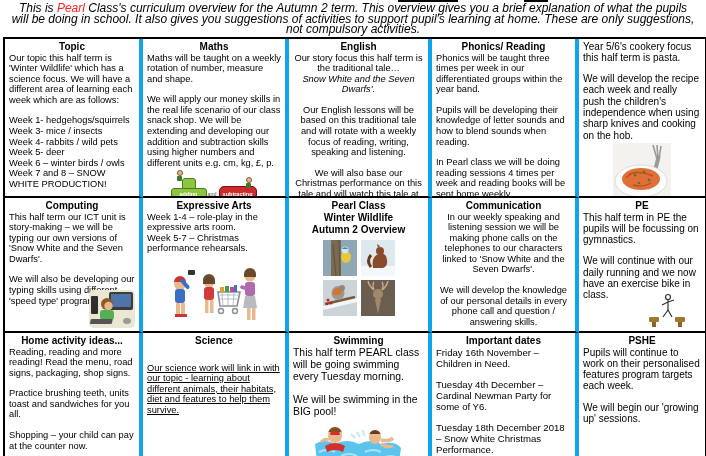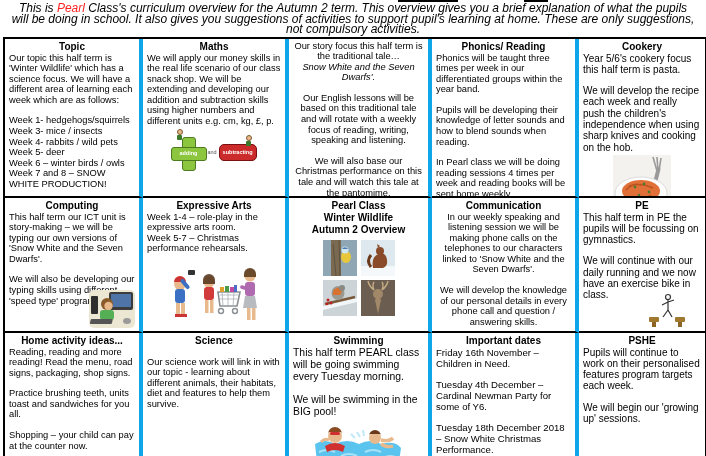--- a/index.html
+++ b/index.html
@@ -11,21 +11,21 @@
   .cell{box-sizing:border-box;border-right:4px solid #0ea5e9;border-bottom:2px solid #000;padding:2px 4px 1px;font-size:9.3px;line-height:10.6px;overflow:hidden;position:relative;}
   .cell.lastcol{border-right:none;}
   .cell.lastrow{border-bottom:none;}
   .ttl{text-align:center;font-weight:bold;font-size:10px;line-height:12px;}
   .p{margin:0 0 10px;}
   .p:last-child{margin-bottom:0;}
   .line{margin:0;}
   .ctr{text-align:center;}
   .big{font-size:10px;line-height:11.3px;}
   .bigger{font-size:10.4px;line-height:12px;}
-  .gap-top{margin-top:10px;}
+  .gap-top{margin-top:16px;text-decoration:underline;}
   .imgwrap{display:flex;justify-content:center;margin-top:2px;}
   
   .maths-icon{display:flex;align-items:center;justify-content:center;gap:2px;margin-top:1px;}
   .cross{position:relative;width:34px;height:32px;}
   .cross-v{position:absolute;left:11px;top:0;width:12px;height:32px;background:#8cc63f;border:1px solid #4e7a1f;border-radius:3px;}
   .cross-h{position:absolute;left:0;top:10px;width:34px;height:12px;background:#8cc63f;border:1px solid #4e7a1f;border-radius:3px;}
   .cross-label{position:absolute;left:1px;top:13px;width:32px;text-align:center;font-size:5.5px;line-height:6px;color:#fff;font-weight:bold;}
   .tinyman{position:absolute;width:5px;height:9px;}
   .tinyman .th{width:4px;height:4px;border-radius:50%;background:#e8b88a;border:0.5px solid #7a5a30;margin:0 auto;}
   .tinyman .tb{width:5px;height:5px;background:#3a7a2a;border-radius:1px;}
@@ -52,20 +52,21 @@
     <div class="line">Week 1- hedgehogs/squirrels</div>
     <div class="line">Week 3- mice / insects</div>
     <div class="line">Week 4- rabbits / wild pets</div>
     <div class="line">Week 5- deer</div>
     <div class="line">Week 6 – winter birds / owls</div>
     <div class="line">Week 7 and 8 – SNOW WHITE PRODUCTION!</div>
   </div>
 
   <div class="cell">
     <div class="ttl">Maths</div>
+    <div class="p">Maths will be taught on a weekly rotation of number, measure and shape.</div>
     <div class="p">We will apply our money skills in the real life scenario of our class snack shop.  We will be extending and developing our addition and subtraction skills using higher numbers and different units e.g. cm, kg, £, p.</div>
     <div class="maths-icon">
       <div class="cross">
         <div class="cross-v"></div>
         <div class="cross-h"></div>
         <div class="tinyman on-cross">
             <div class="th"></div>
             <div class="tb"></div>
           </div>
         <span class="cross-label">adding</span>
@@ -75,35 +76,35 @@
         <span class="tinyman on-pill" style="position:absolute;">
             <span class="th" style="display:block;"></span>
             <span class="tb" style="display:block;"></span>
           </span>
         <span class="sub-pill">subtracting</span>
       </span>
     </div>
   </div>
 
   <div class="cell ctr">
+    <div class="ttl">English</div>
     <div class="line">Our story focus this half term is the traditional tale…</div>
     <div class="p" style="font-style:italic;">Snow White and the Seven Dwarfs'.</div>
     <div class="p">Our English lessons will be based on this traditional tale and will rotate with a weekly focus of reading, writing, speaking and listening.</div>
     <div class="p">We will also base our Christmas performance on this tale and will watch this tale at the pantomime.</div>
   </div>
 
   <div class="cell">
     <div class="ttl">Phonics/ Reading</div>
     <div class="p">Phonics will be taught three times per week in our differentiated groups within the year band.</div>
     <div class="p">Pupils will be developing their knowledge of letter sounds and how to blend sounds when reading.</div>
     <div class="p">In Pearl class we will be doing reading sessions 4 times per week and reading books will be sent home weekly.</div>
   </div>
 
   <div class="cell lastcol big">
-    <div class="ttl">Cookery</div>
     <div class="p">Year 5/6's cookery focus this half term is pasta.</div>
     <div class="p" style="margin-bottom:2px;">We will develop the recipe each week and really push the children's independence when using sharp knives and cooking on the hob.</div>
     <div class="imgwrap">
       <svg width="58" height="56" viewBox="0 0 58 56" aria-hidden="true">
         <rect x="0" y="0" width="58" height="56" fill="#f4f2ef"></rect>
         <path d="M40 2 l4 14 M44 2 l1 14 M48 3 l-2 13" stroke="#9a9a9a" stroke-width="1.6" fill="none"></path>
         <rect x="42" y="12" width="4" height="16" rx="2" fill="#9a9a9a" transform="rotate(14 44 20)"></rect>
         <ellipse cx="28" cy="38" rx="26" ry="16" fill="#fdfdfd" stroke="#dcdcdc"></ellipse>
         <ellipse cx="28" cy="36" rx="19" ry="11" fill="#e07038"></ellipse>
         <path d="M12 36 q8 -9 16 -6 q10 -6 16 2 q4 6 -4 9 q-12 5 -22 1 q-8 -2 -6 -6z" fill="#d express65a2a" opacity="0"></path>

